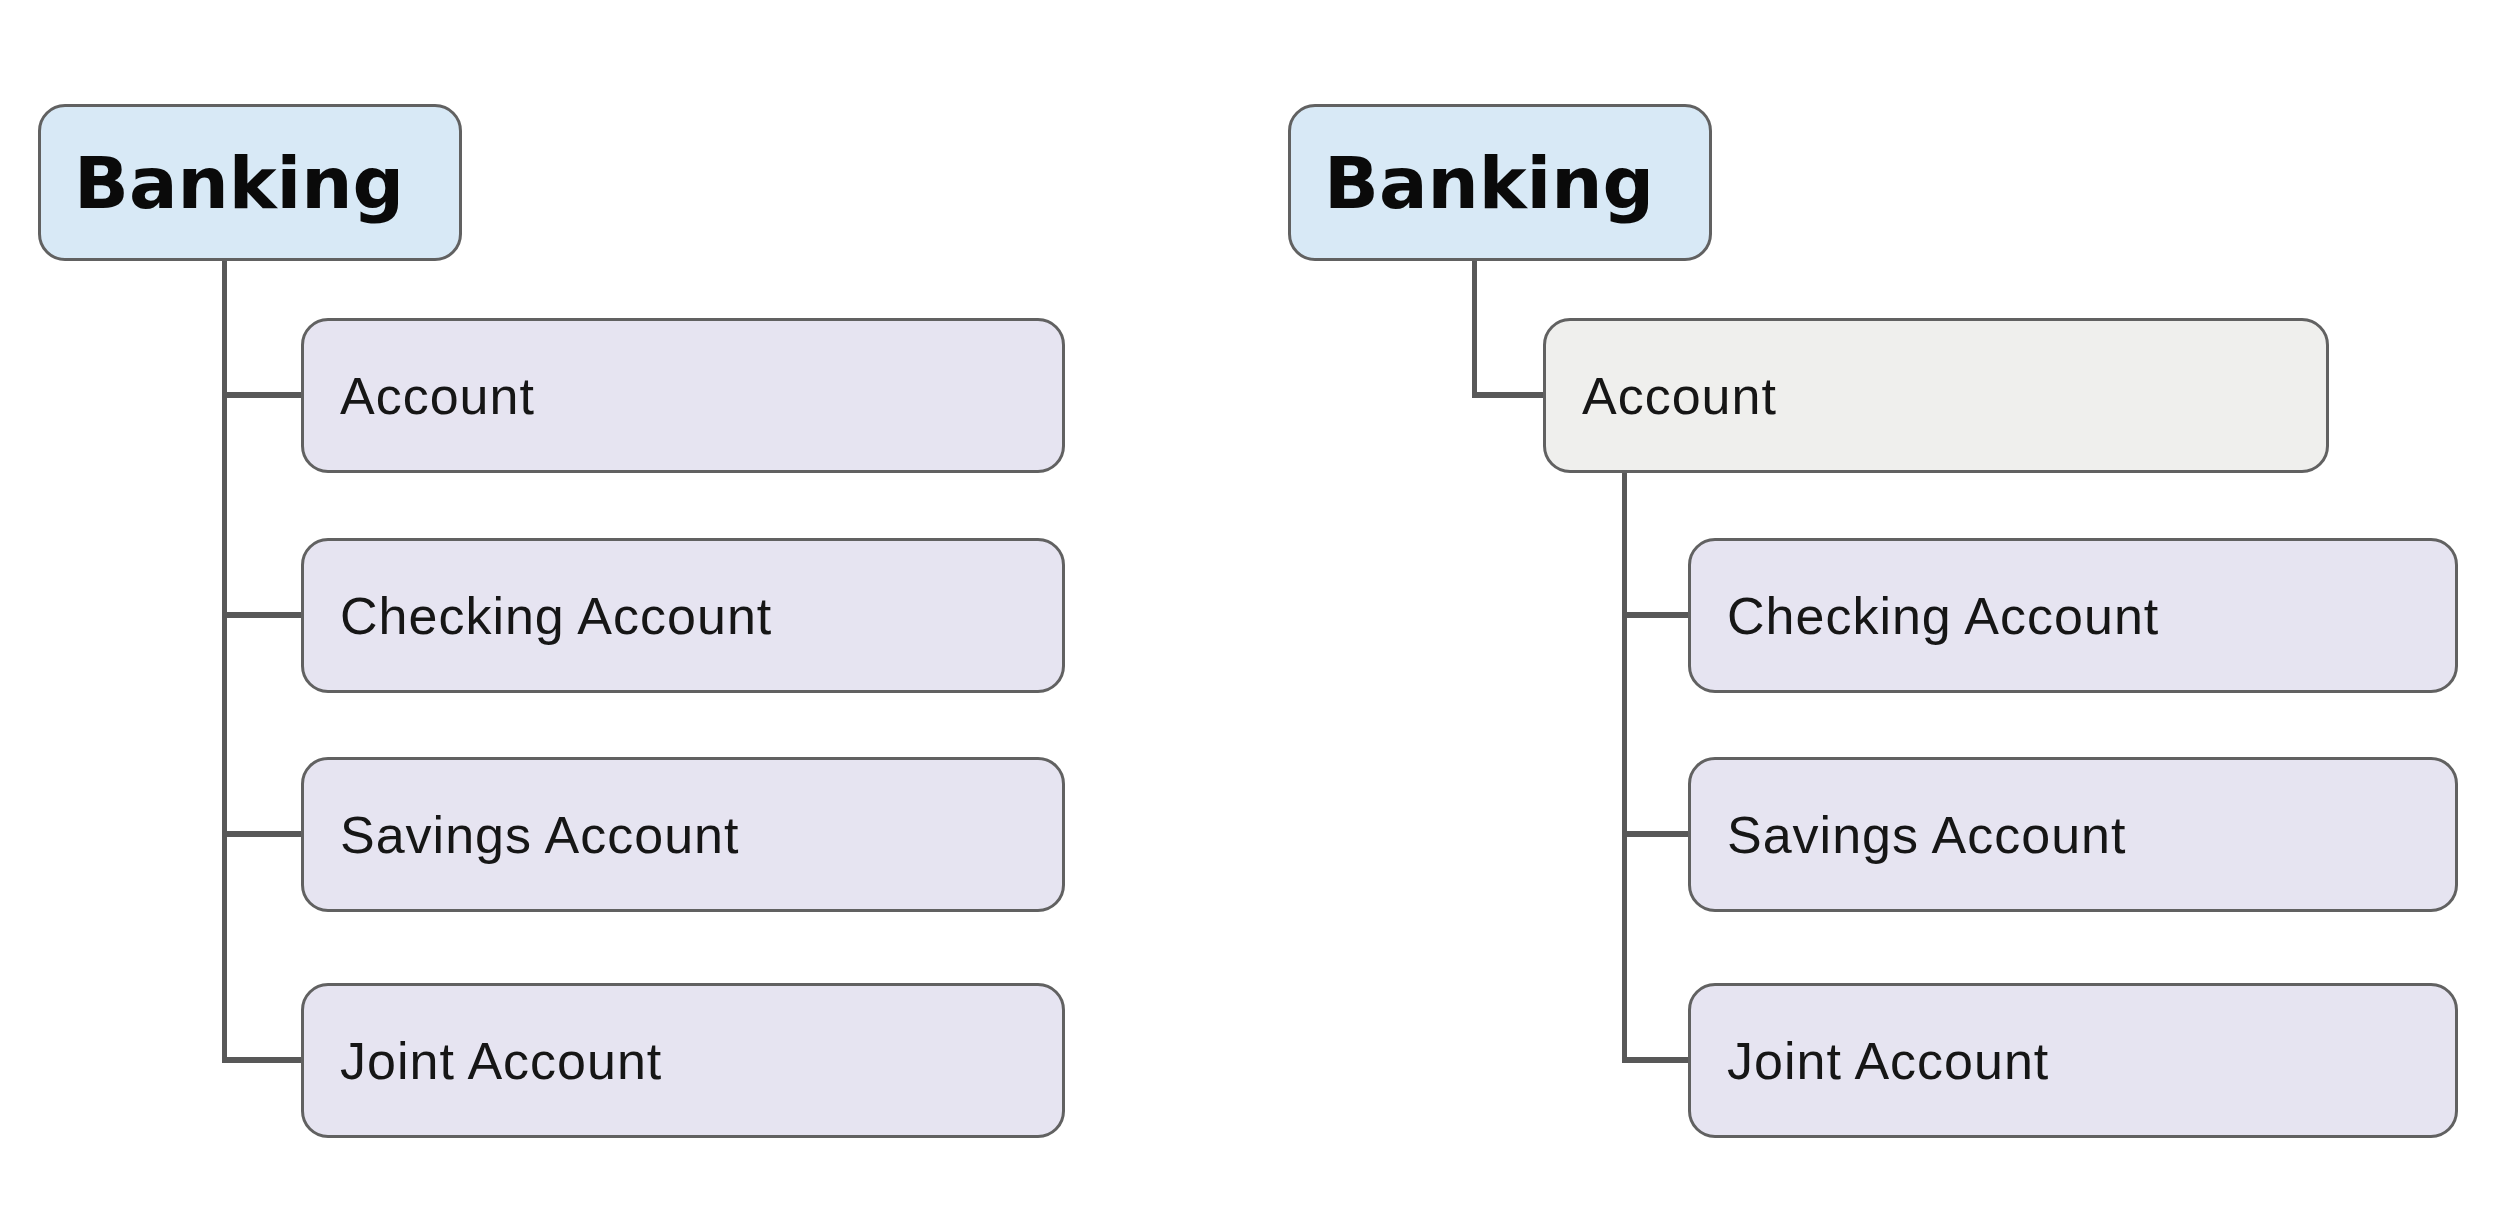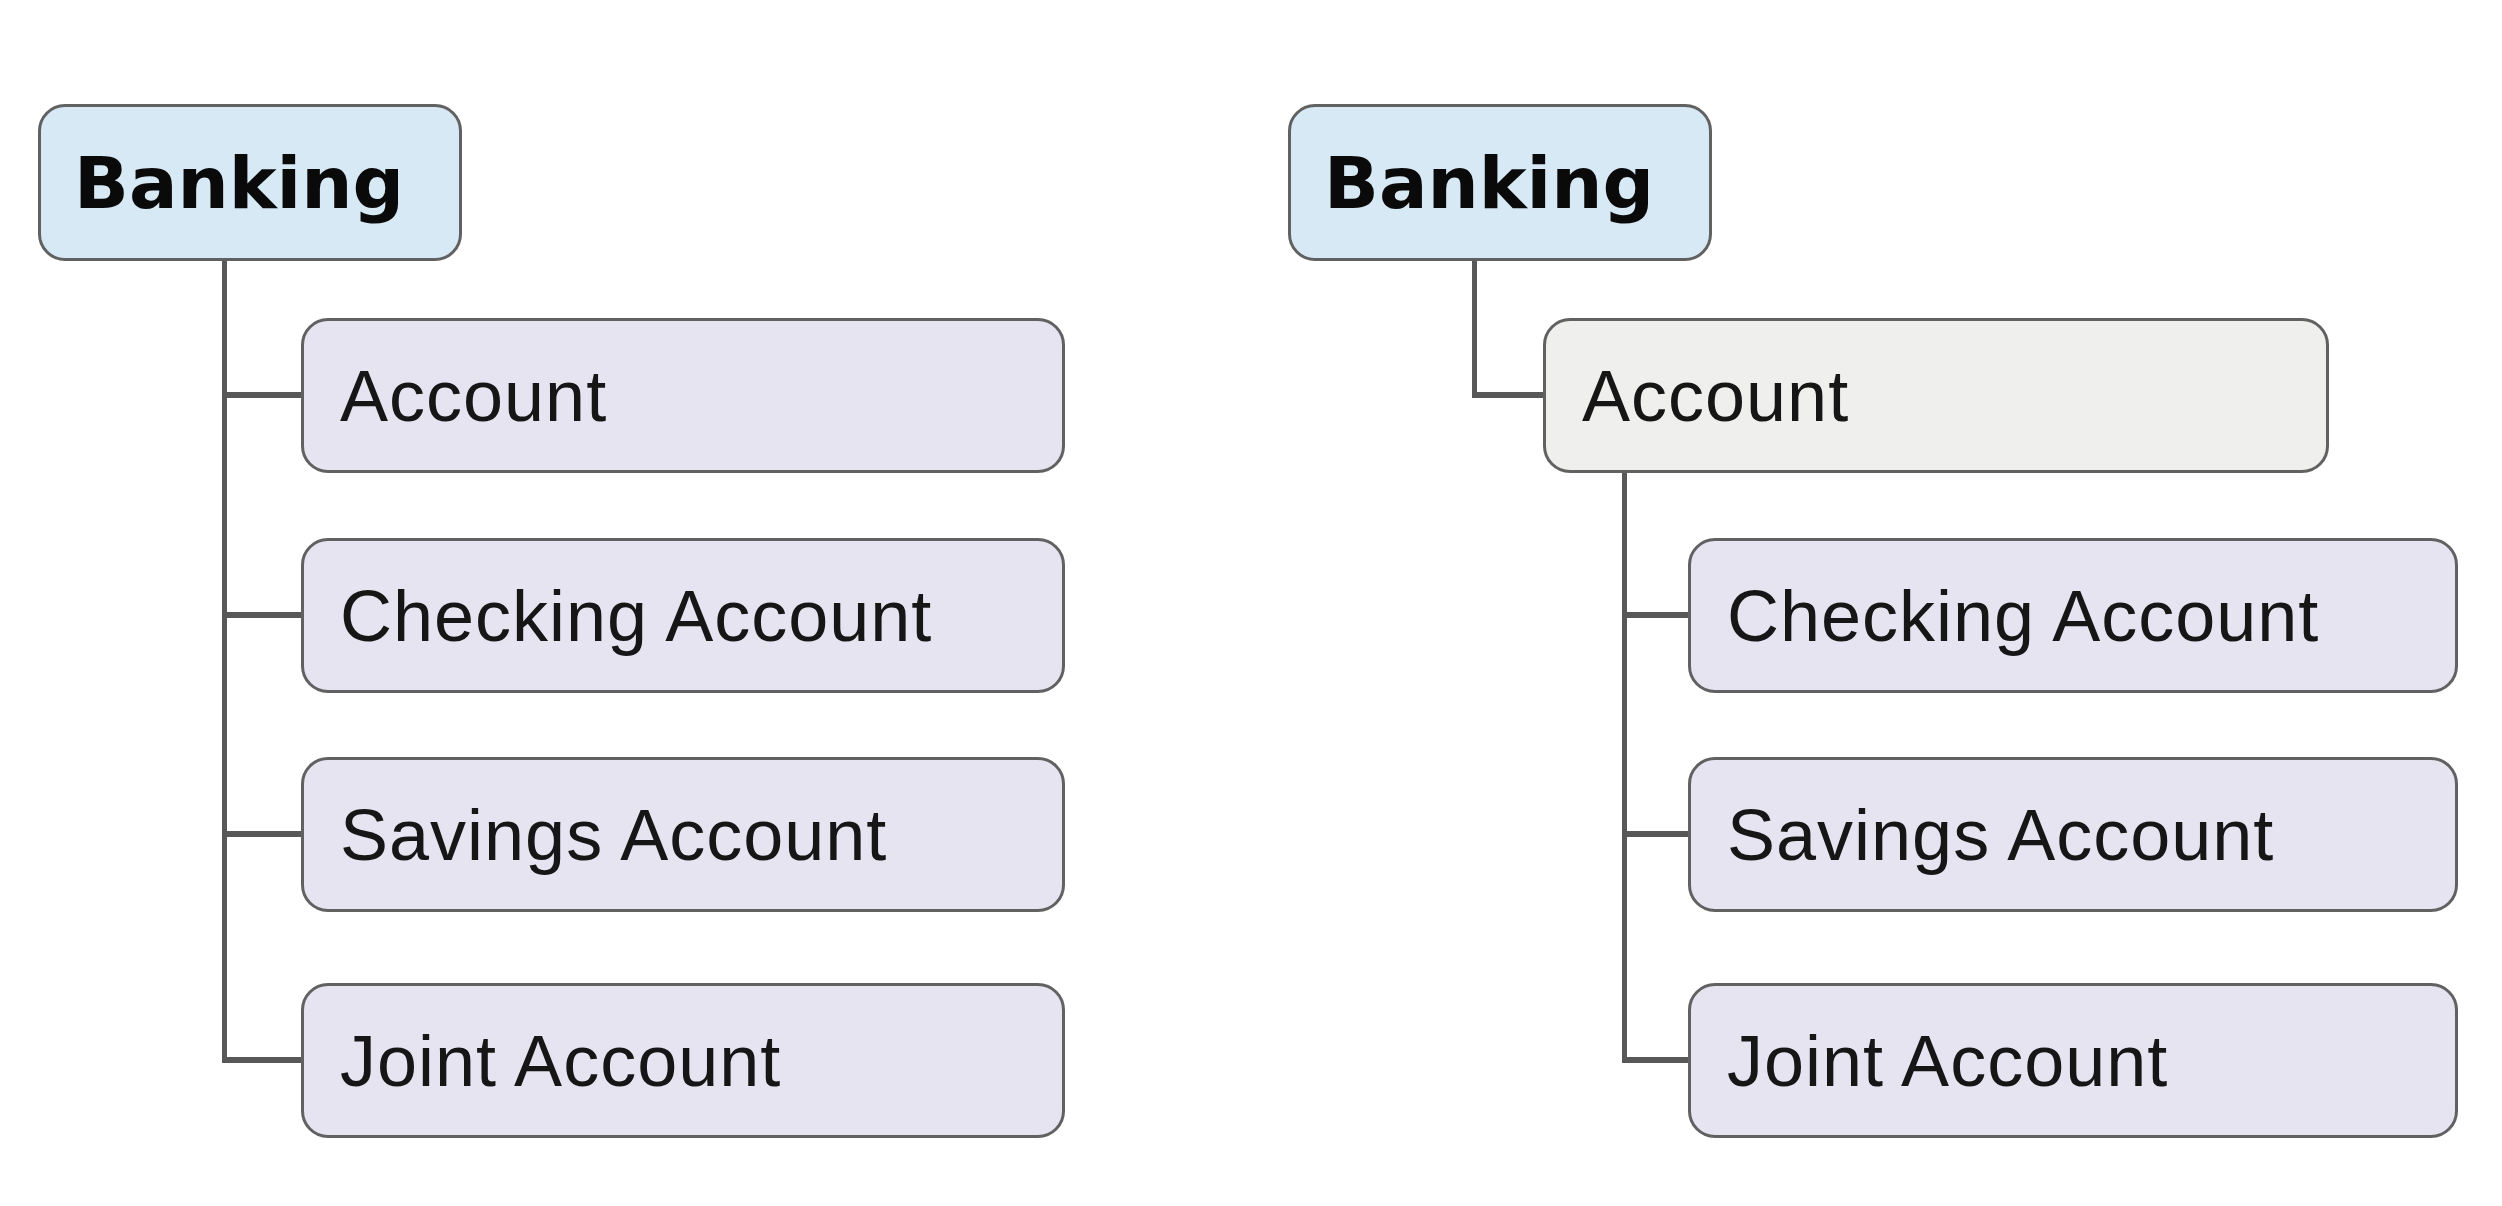--- a/index.html
+++ b/index.html
@@ -23,21 +23,21 @@
   .node{
     position:absolute;
     border:3px solid var(--node-border);
     border-radius:27px;
     background:var(--child-fill);
     display:flex;
     align-items:center;
   }
   .node .label{
     padding-left:36px;
-    font-size:72px;
+    font-size:52px;
     letter-spacing:1px;
     color:var(--node-text);
     white-space:nowrap;
   }
   .node.root{
     background:var(--root-fill);
   }
   .node.root .label{
     font-family:"DejaVu Sans", sans-serif;
     font-weight:bold;

